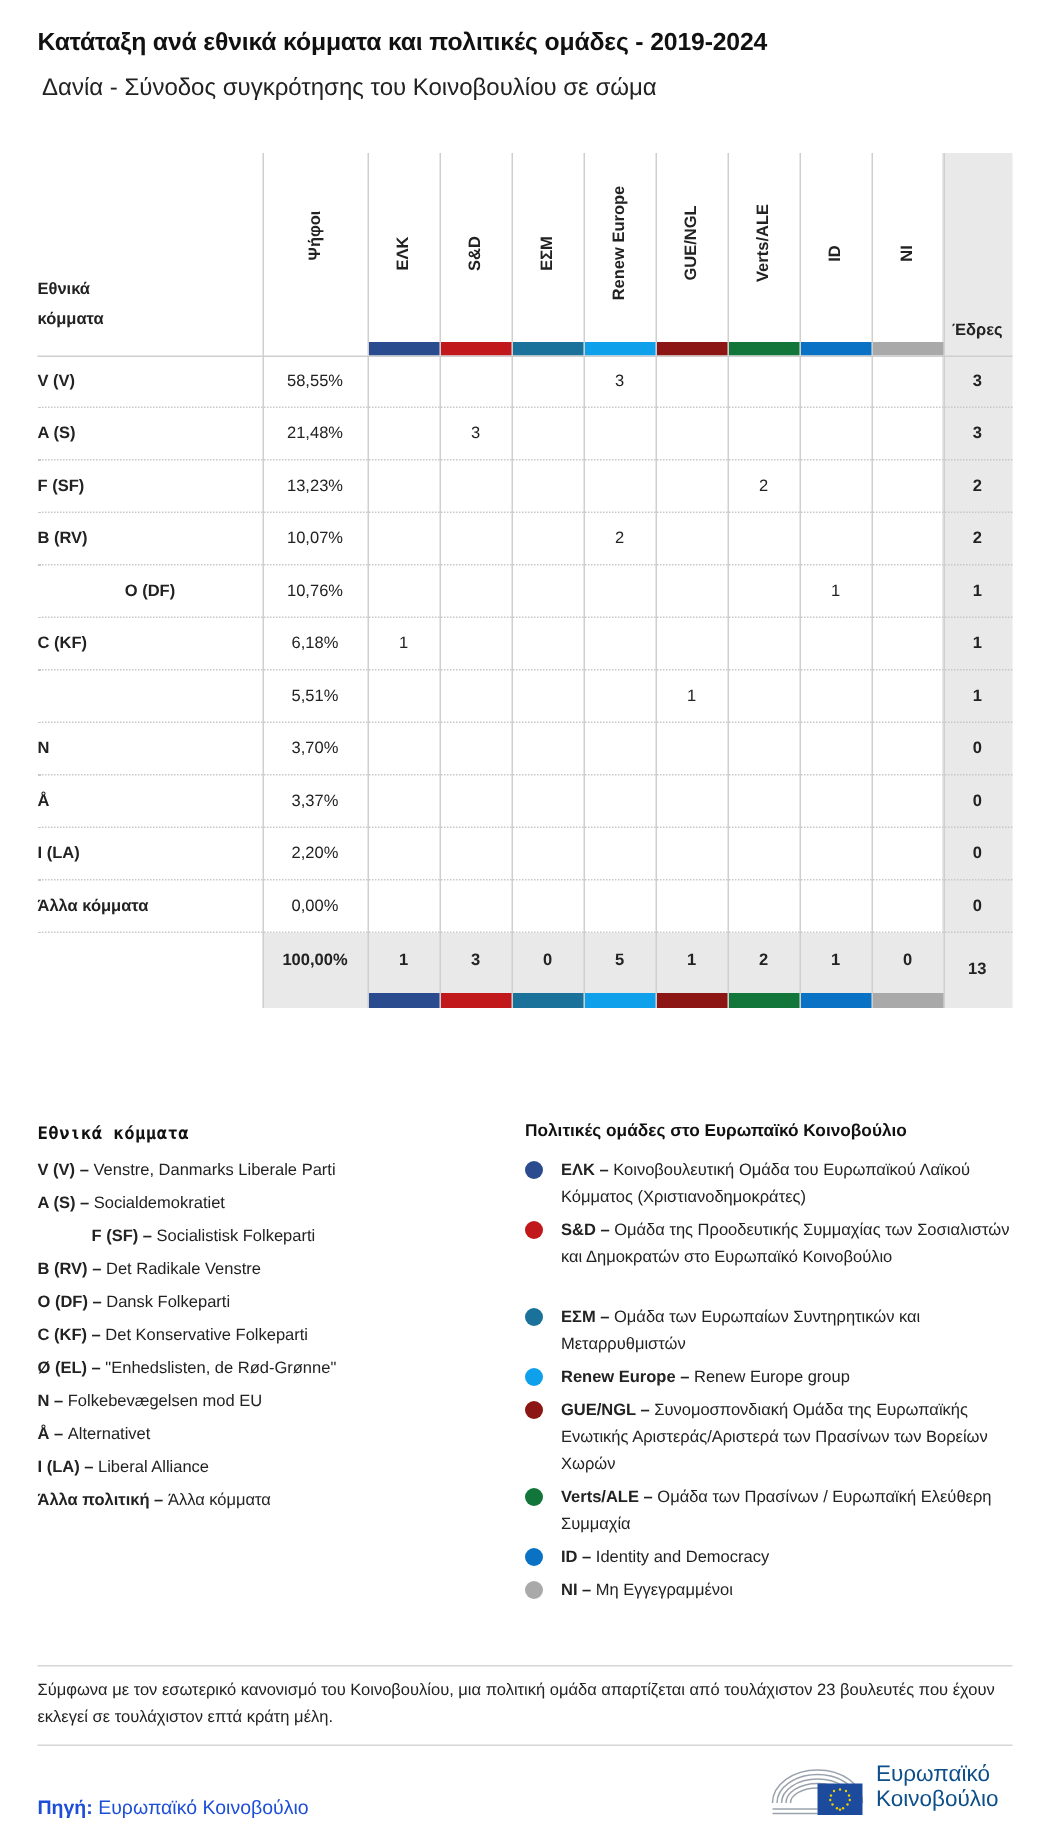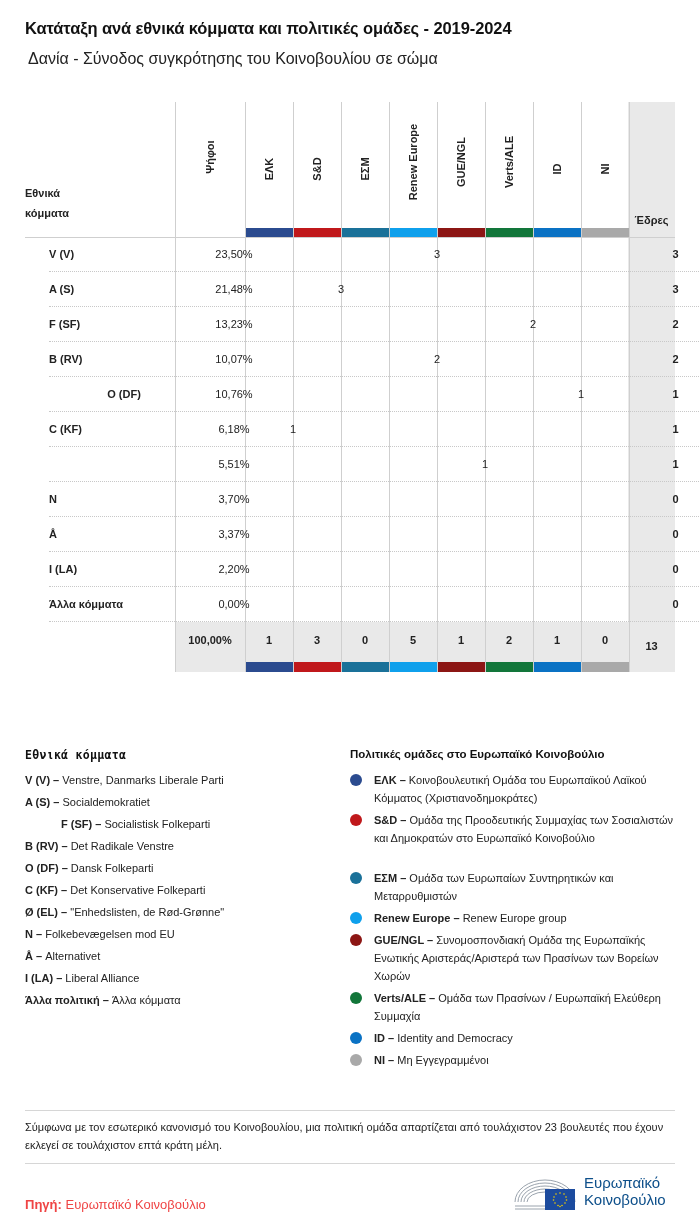--- a/index.html
+++ b/index.html
@@ -9,37 +9,37 @@
   .title { position: absolute; left: 25px; top: 19px; font-size: 16.5px; font-weight: bold; color: #111; letter-spacing: -0.1px; }
   .subtitle { position: absolute; left: 28px; top: 50px; font-size: 16px; color: #222; }
 
   
   .tbl { position: absolute; left: 25px; top: 102px; width: 650px; height: 572px; }
   .vline { position: absolute; width: 1px; background: #cfcfcf; }
   .hdr-label { position: absolute; font-size: 11px; font-weight: bold; color: #222; }
   .rot { position: absolute; transform: rotate(-90deg); transform-origin: center center; white-space: nowrap; font-size: 11px; font-weight: bold; color: #222; text-align: center; }
   .strip { position: absolute; height: 9px; }
   .seats-bg { position: absolute; background: #e9e9e9; }
-  .row { position: absolute; left: 0; width: 650px; height: 35px; border-bottom: 1px dotted #c8c8c8; margin-left: 24px; }
+  .row { position: absolute; left: 0; width: 650px; height: 35px; border-bottom: 1px dotted #c8c8c8; }
   .cell { position: absolute; top: 0; height: 35px; line-height: 35px; font-size: 11px; text-align: center; color: #222; }
   .cell.party { text-align: left; font-weight: bold; left: 0; }
   .cell.seat { font-weight: bold; }
   .totals-bg { position: absolute; background: #e9e9e9; }
   .tot { position: absolute; font-size: 11px; font-weight: bold; text-align: center; color: #222; }
 
   
   .leg-title { position: absolute; font-size: 11.5px; font-weight: bold; color: #111; }
   .leg-left-title { font-family: "DejaVu Sans Mono", monospace; letter-spacing: 0.3px; }
   .leg-item { position: absolute; font-size: 11px; color: #222; line-height: 18px; }
   .leg-item b { font-weight: bold; }
   .dot { position: absolute; width: 12px; height: 12px; border-radius: 50%; }
 
   .rule { position: absolute; left: 25px; width: 650px; height: 1px; background: #d6d6d6; }
   .note { position: absolute; left: 25px; top: 1118px; width: 640px; font-size: 11px; line-height: 18px; color: #222; }
-  .source { position: absolute; left: 25px; top: 1197px; font-size: 13px; color: #ef4444; }
+  .source { position: absolute; left: 25px; top: 1197px; font-size: 13px; color: #1d4ed8; }
   .source b { font-weight: bold; }
   .logo { position: absolute; left: 512px; top: 1172px; width: 170px; height: 40px; }
   .logo-text { position: absolute; left: 72px; top: 2px; font-size: 15px; line-height: 17px; color: #0d4f8a; font-weight: normal; }
 </style>
 </head>
 <body>
 
 <div class="title">Κατάταξη ανά εθνικά κόμματα και πολιτικές ομάδες - 2019-2024</div>
 <div class="subtitle">Δανία - Σύνοδος συγκρότησης του Κοινοβουλίου σε σώμα</div>
 
@@ -82,21 +82,21 @@
     <div class="strip" style="left:461px;top:560px;width:47px;height:10px;background:#12763a;"></div>
     <div class="rot" style="left:482px;top:60px;width:100px;height:14px;line-height:14px;">ID</div>
     <div class="strip" style="left:509px;top:126px;width:47px;background:#0a72c4;"></div>
     <div class="strip" style="left:509px;top:560px;width:47px;height:10px;background:#0a72c4;"></div>
     <div class="rot" style="left:530px;top:60px;width:100px;height:14px;line-height:14px;">NI</div>
     <div class="strip" style="left:557px;top:126px;width:47px;background:#a9a9a9;"></div>
     <div class="strip" style="left:557px;top:560px;width:47px;height:10px;background:#a9a9a9;"></div>
     <div style="position:absolute;left:0;top:135px;width:650px;height:1px;background:#cfcfcf;"></div>
     <div class="row" style="top:135px;">
       <div class="cell party" style="width:150px;">V (V)</div>
-      <div class="cell" style="left:150px;width:70px;">23,50%</div>
+      <div class="cell" style="left:150px;width:70px;">58,55%</div>
       <div class="cell" style="left:364px;width:48px;">3</div>
       <div class="cell seat" style="left:603px;width:47px;">3</div>
     </div>
     <div class="row" style="top:170px;">
       <div class="cell party" style="width:150px;">A (S)</div>
       <div class="cell" style="left:150px;width:70px;">21,48%</div>
       <div class="cell" style="left:268px;width:48px;">3</div>
       <div class="cell seat" style="left:603px;width:47px;">3</div>
     </div>
     <div class="row" style="top:205px;">

